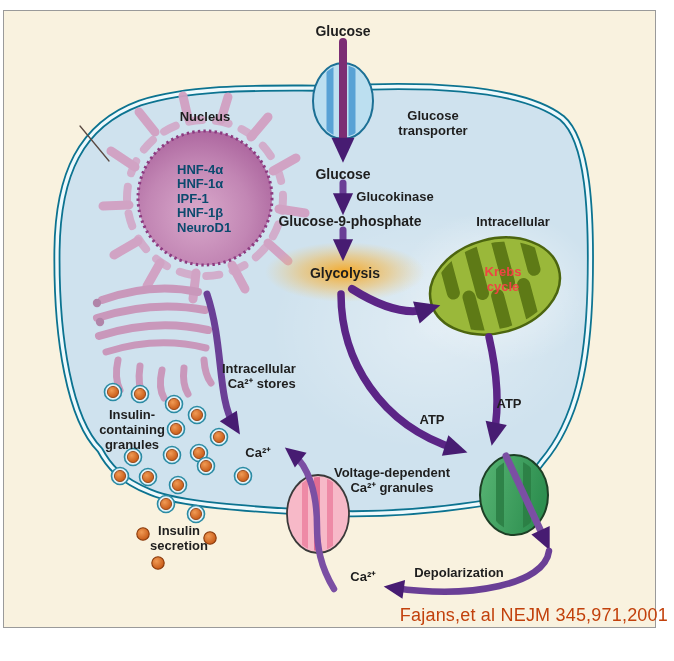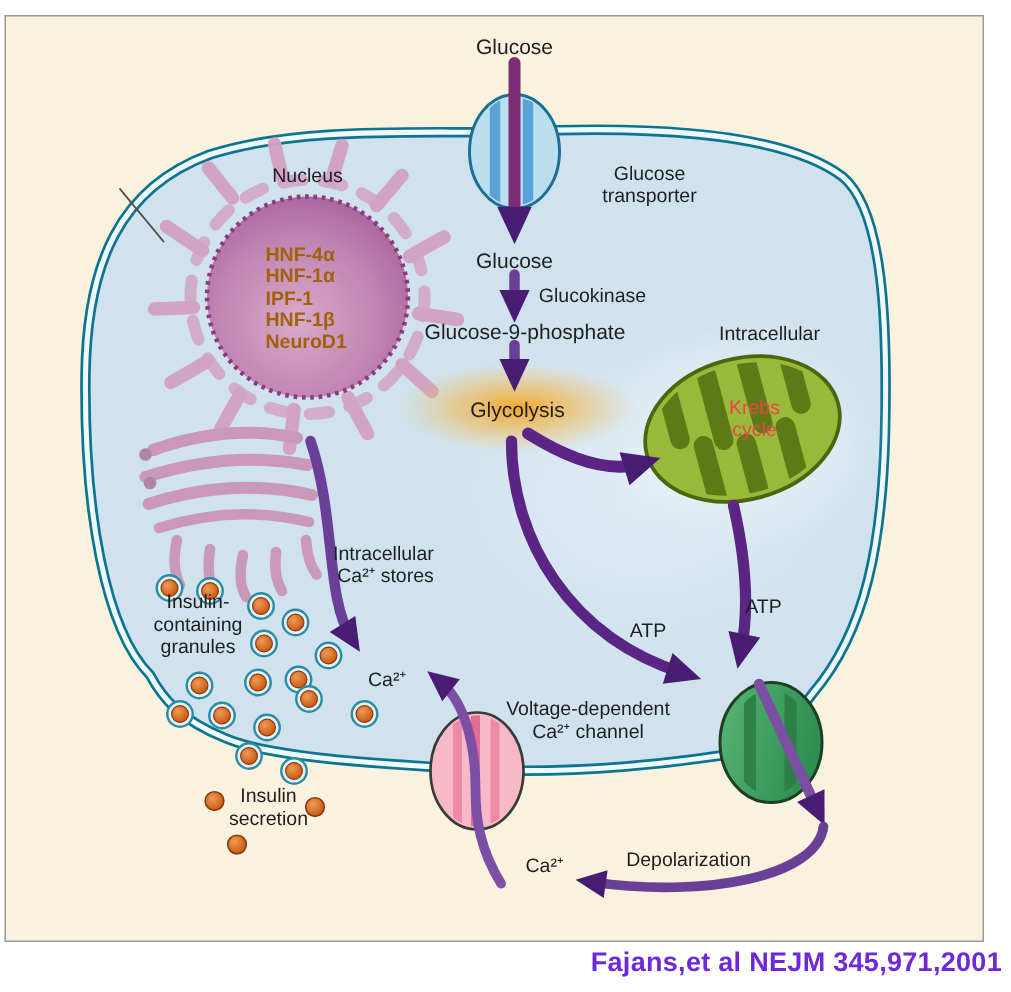--- a/index.html
+++ b/index.html
@@ -1,28 +1,28 @@
 <!DOCTYPE html>
 <html><head>
 <meta charset="utf-8">
 <style>
   html,body{margin:0;padding:0;background:#ffffff;}
   #stage{position:relative;width:674px;height:661px;background:#ffffff;overflow:hidden;
          font-family:"Liberation Sans",sans-serif;}
   #panel{position:absolute;left:3px;top:10px;width:653px;height:618px;box-sizing:border-box;
          border:1px solid #9a9a9a;background:#f9f2df;}
   #diagram{position:absolute;left:0;top:0;}
-  .lbl{position:absolute;transform:translate(-50%,-50%);font-weight:400;font-size:13px;
+  .lbl{position:absolute;transform:translate(-50%,-50%);font-weight:700;font-size:13px;
        line-height:1.16;color:#1e1e1e;white-space:pre-line;text-align:center;pointer-events:none;}
   .lg{font-size:14px;}
   .leftal{transform:none;text-align:right;}
   .tf{position:absolute;left:177px;top:163px;transform:none;text-align:left;
-      font-weight:700;font-size:13px;line-height:14.4px;color:#a16207;white-space:pre-line;}
+      font-weight:700;font-size:13px;line-height:14.4px;color:#0c4a6e;white-space:pre-line;}
   .krebs{color:#ef4444;}
-  #citation{position:absolute;right:6px;top:631px;font-weight:700;font-size:18px;color:#6d28d9;
+  #citation{position:absolute;right:6px;top:605px;font-weight:400;font-size:18px;color:#c2410c;
             letter-spacing:0.2px;}
 </style>
 </head>
 <body>
 
 <div id="stage">
   <div id="panel"></div>
 
   <svg id="diagram" width="674" height="661" viewBox="0 0 674 661">
     <defs>
@@ -216,25 +216,25 @@
   <div class="lbl lg" style="left:343px;top:174px">Glucose</div>
   <div class="lbl" style="left:395px;top:197px">Glucokinase</div>
   <div class="lbl lg" style="left:350px;top:221px">Glucose-9-phosphate</div>
   <div class="lbl lg" style="left:345px;top:273px">Glycolysis</div>
   <div class="lbl" style="left:513px;top:222px">Intracellular</div>
   <div class="lbl krebs" style="left:503px;top:279px">Krebs
 cycle</div>
   <div class="lbl leftal" style="left:222px;top:361px">Intracellular
 Ca²⁺ stores</div>
   <div class="lbl" style="left:258px;top:453px">Ca²⁺</div>
-  <div class="lbl" style="left:132px;top:416px">Insulin-
+  <div class="lbl" style="left:132px;top:430px">Insulin-
 containing
 granules</div>
   <div class="lbl" style="left:392px;top:480px">Voltage-dependent
-Ca²⁺ channel</div>
+Ca²⁺ granules</div>
   <div class="lbl" style="left:432px;top:420px">ATP</div>
   <div class="lbl" style="left:509px;top:404px">ATP</div>
   <div class="lbl" style="left:363px;top:577px">Ca²⁺</div>
   <div class="lbl" style="left:459px;top:573px">Depolarization</div>
   <div class="lbl" style="left:179px;top:538px">Insulin
 secretion</div>
 
   <div id="citation">Fajans,et al NEJM 345,971,2001</div>
 </div>
 

